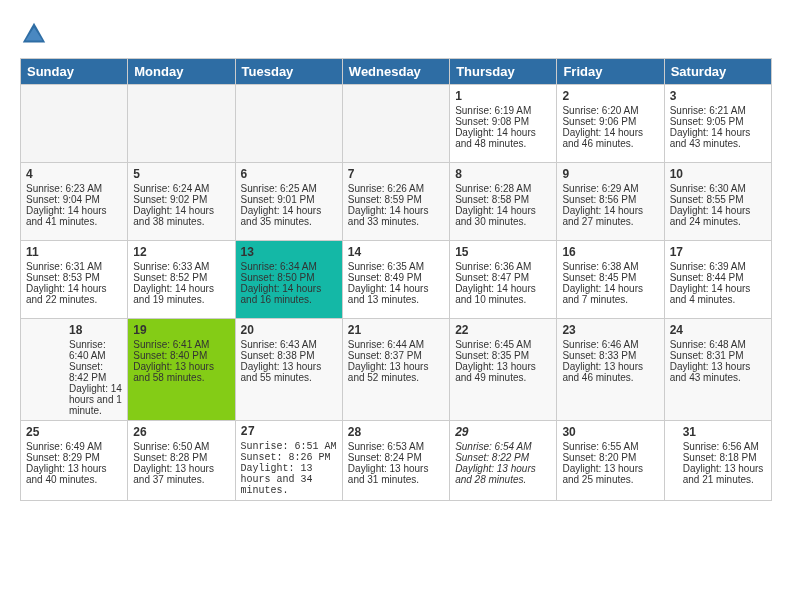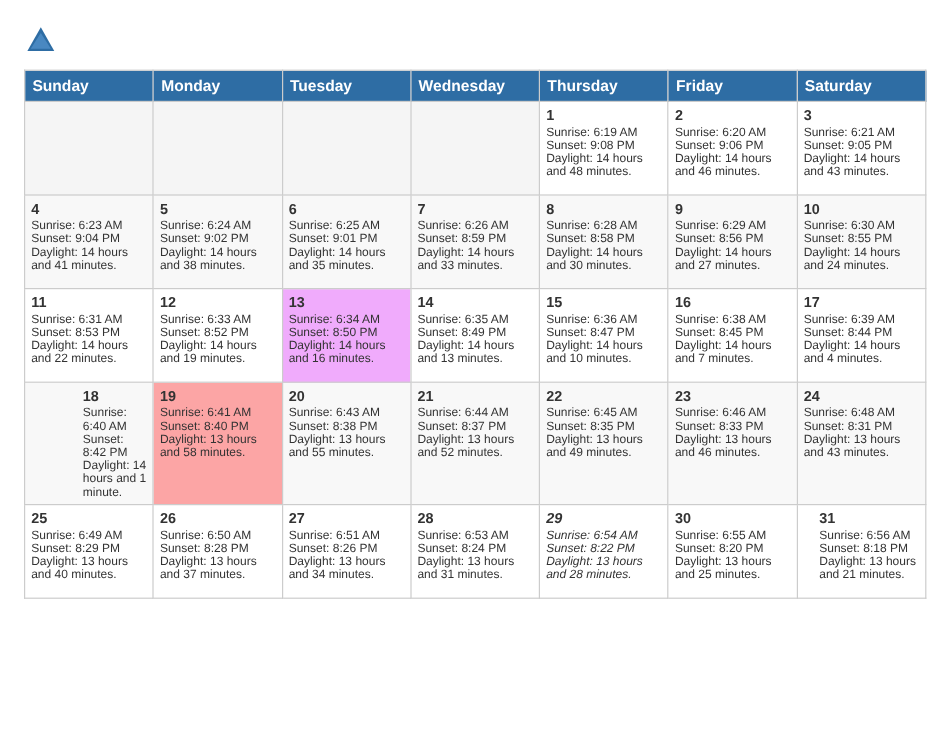--- a/index.html
+++ b/index.html
@@ -195,21 +195,21 @@
           <div>Sunrise: 6:31 AM</div>
           <div>Sunset: 8:53 PM</div>
           <div>Daylight: 14 hours and 22 minutes.</div>
         </td>
         <td style="background: rgb(255, 255, 255);">
           <span class="day-num">12</span>
           <div>Sunrise: 6:33 AM</div>
           <div>Sunset: 8:52 PM</div>
           <div>Daylight: 14 hours and 19 minutes.</div>
         </td>
-        <td style="background: #f0abfc;">
+        <td style="background: #14b8a6;">
           <span class="day-num">13</span>
           <div>Sunrise: 6:34 AM</div>
           <div>Sunset: 8:50 PM</div>
           <div>Daylight: 14 hours and 16 minutes.</div>
         </td>
         <td style="background: rgb(255, 255, 255);">
           <span class="day-num">14</span>
           <div>Sunrise: 6:35 AM</div>
           <div>Sunset: 8:49 PM</div>
           <div>Daylight: 14 hours and 13 minutes.</div>
@@ -233,21 +233,21 @@
           <div>Daylight: 14 hours and 4 minutes.</div>
         </td>
       </tr>
       <tr>
         <td style="background: rgb(248, 248, 248); padding-left: 48px;">
           <span class="day-num">18</span>
           <div>Sunrise: 6:40 AM</div>
           <div>Sunset: 8:42 PM</div>
           <div>Daylight: 14 hours and 1 minute.</div>
         </td>
-        <td style="background: #fca5a5;">
+        <td style="background: #84cc16;">
           <span class="day-num">19</span>
           <div>Sunrise: 6:41 AM</div>
           <div>Sunset: 8:40 PM</div>
           <div>Daylight: 13 hours and 58 minutes.</div>
         </td>
         <td style="background: rgb(248, 248, 248);">
           <span class="day-num">20</span>
           <div>Sunrise: 6:43 AM</div>
           <div>Sunset: 8:38 PM</div>
           <div>Daylight: 13 hours and 55 minutes.</div>
@@ -283,21 +283,21 @@
           <div>Sunrise: 6:49 AM</div>
           <div>Sunset: 8:29 PM</div>
           <div>Daylight: 13 hours and 40 minutes.</div>
         </td>
         <td style="background: rgb(255, 255, 255);">
           <span class="day-num">26</span>
           <div>Sunrise: 6:50 AM</div>
           <div>Sunset: 8:28 PM</div>
           <div>Daylight: 13 hours and 37 minutes.</div>
         </td>
-        <td style="background: rgb(255, 255, 255);">
+        <td style="background: rgb(255, 255, 255); font-family: Liberation Mono, monospace;">
           <span class="day-num">27</span>
           <div>Sunrise: 6:51 AM</div>
           <div>Sunset: 8:26 PM</div>
           <div>Daylight: 13 hours and 34 minutes.</div>
         </td>
         <td style="background: rgb(255, 255, 255);">
           <span class="day-num">28</span>
           <div>Sunrise: 6:53 AM</div>
           <div>Sunset: 8:24 PM</div>
           <div>Daylight: 13 hours and 31 minutes.</div>

